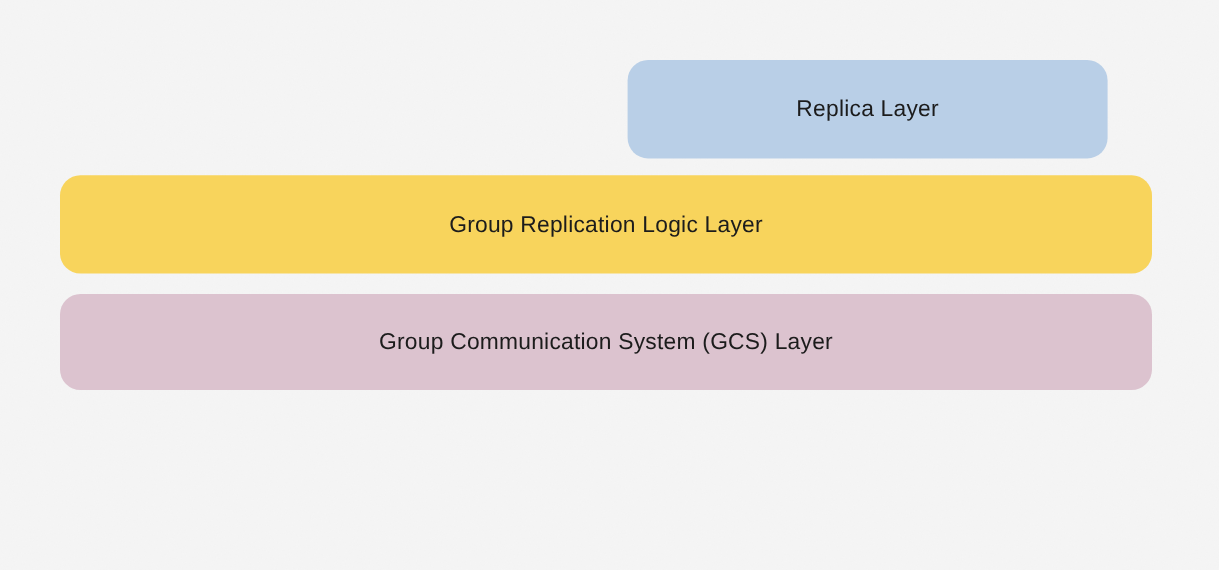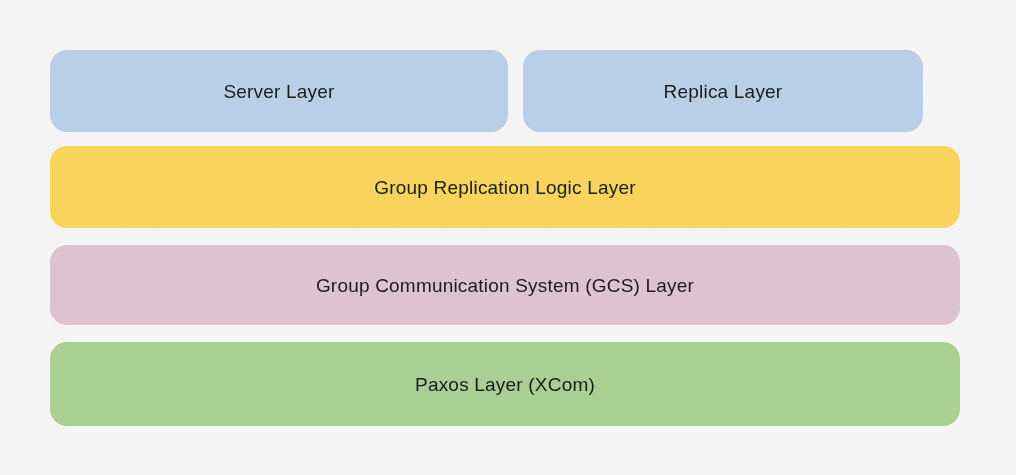--- a/index.html
+++ b/index.html
@@ -51,33 +51,27 @@
 <div class="canvas" style="background-color: rgb(245, 245, 245); color: rgb(28, 28, 28);">
 
   <svg class="noise" xmlns="http://www.w3.org/2000/svg">
     <filter id="grain">
       <feTurbulence type="fractalNoise" baseFrequency="0.9" numOctaves="2" stitchTiles="stitch"></feTurbulence>
       <feColorMatrix type="matrix" values="0 0 0 0 0.5  0 0 0 0 0.5  0 0 0 0 0.5  0 0 0 0.06 0"></feColorMatrix>
     </filter>
     <rect width="100%" height="100%" filter="url(#grain)"></rect>
   </svg>
 
-  <div class="layer-box box-server" style="background-color: rgb(185, 207, 231);">
-    <span class="layer-label">Server Layer</span>
-  </div>
 
   <div class="layer-box box-replica" style="background-color: rgb(185, 207, 231);">
     <span class="layer-label">Replica Layer</span>
   </div>
 
   <div class="layer-box box-grl" style="background-color: rgb(248, 212, 92);">
     <span class="layer-label">Group Replication Logic Layer</span>
   </div>
 
   <div class="layer-box box-gcs" style="background-color: rgb(220, 195, 207);">
     <span class="layer-label">Group Communication System (GCS) Layer</span>
   </div>
 
-  <div class="layer-box box-paxos" style="background-color: rgb(167, 208, 146);">
-    <span class="layer-label">Paxos Layer (XCom)</span>
-  </div>
 
 </div>
 
 </body></html>

